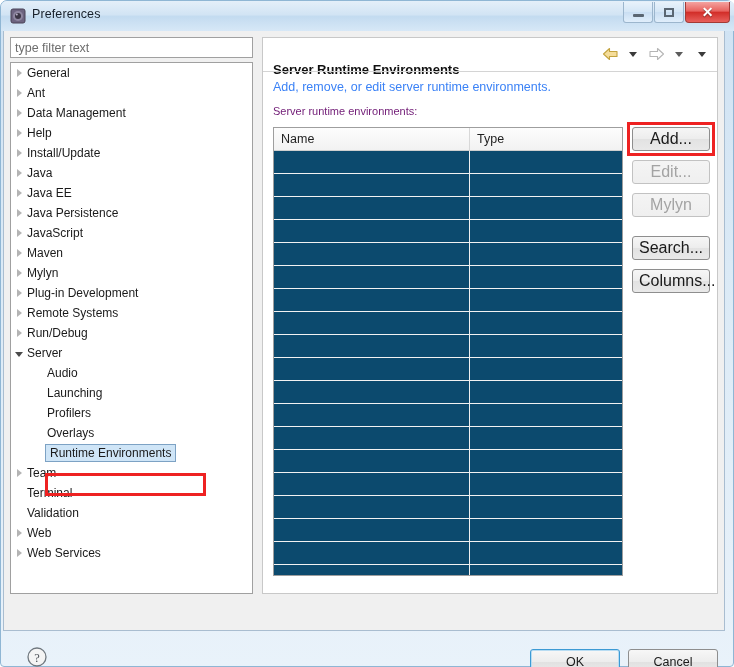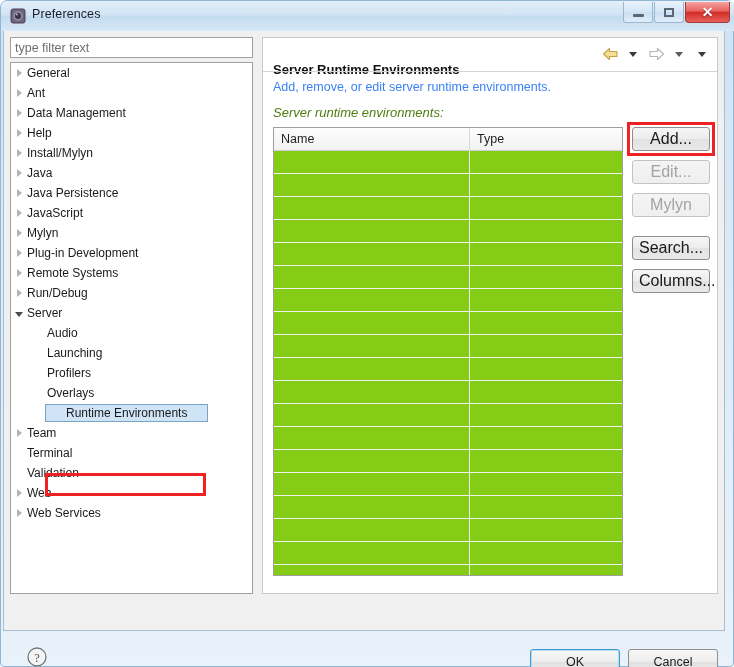--- a/index.html
+++ b/index.html
@@ -129,21 +129,21 @@
     width: 0; height: 0;
     border-top: 5px solid #4a4a4a;
     border-left: 4px solid transparent;
     border-right: 4px solid transparent;
     margin-top: 3px;
   }
   .lvl1 { padding-left: 36px; }
   .tree-item.selected .tlabel-wrap {
     background: #cfe5f7;
     border: 1px solid #7da2c4;
-    padding: 0 20px;
+    padding: 0 4px;
     margin-left: -2px;
     line-height: 16px;
   }
   .tlabel-wrap { display: inline-block; }
 
   
   #tree-highlight {
     position: absolute;
     left: 41px; top: 442px;
     width: 161px; height: 23px;
@@ -191,32 +191,31 @@
 
   #pane-desc {
     position: absolute;
     left: 10px; top: 42px;
     font-size: 12.5px;
     color: #3b82f6;
   }
   #pane-listlabel {
     position: absolute;
     left: 10px; top: 67px;
-    font-size: 13px;
-    color: #4d7c0f;
-    font-style: italic;
+    font-size: 11px;
+    color: #701a75;
   }
 
   
   #table {
     position: absolute;
     left: 10px; top: 89px;
     width: 350px; height: 449px;
     box-sizing: border-box;
-    background: #84cc16;
+    background: #0c4a6e;
     border: 1px solid #9e9e9e;
     overflow: hidden;
   }
   #table-head {
     display: flex;
     height: 22px;
     background: linear-gradient(to bottom, #fdfdfd 0%, #f2f2f2 100%);
     border-bottom: 1px solid #cfcfcf;
   }
   .th {
@@ -352,39 +351,51 @@
         <div class="tree-item lvl0">
           <span class="tw">
             <span class="arrow-collapsed"></span>
           </span>
           <span class="tlabel-wrap">Help</span>
         </div>
         <div class="tree-item lvl0">
           <span class="tw">
             <span class="arrow-collapsed"></span>
           </span>
-          <span class="tlabel-wrap">Install/Mylyn</span>
+          <span class="tlabel-wrap">Install/Update</span>
         </div>
         <div class="tree-item lvl0">
           <span class="tw">
             <span class="arrow-collapsed"></span>
           </span>
           <span class="tlabel-wrap">Java</span>
         </div>
         <div class="tree-item lvl0">
           <span class="tw">
             <span class="arrow-collapsed"></span>
           </span>
+          <span class="tlabel-wrap">Java EE</span>
+        </div>
+        <div class="tree-item lvl0">
+          <span class="tw">
+            <span class="arrow-collapsed"></span>
+          </span>
           <span class="tlabel-wrap">Java Persistence</span>
         </div>
         <div class="tree-item lvl0">
           <span class="tw">
             <span class="arrow-collapsed"></span>
           </span>
           <span class="tlabel-wrap">JavaScript</span>
+        </div>
+        <div class="tree-item lvl0">
+          <span class="tw">
+            <span class="arrow-collapsed"></span>
+          </span>
+          <span class="tlabel-wrap">Maven</span>
         </div>
         <div class="tree-item lvl0">
           <span class="tw">
             <span class="arrow-collapsed"></span>
           </span>
           <span class="tlabel-wrap">Mylyn</span>
         </div>
         <div class="tree-item lvl0">
           <span class="tw">
             <span class="arrow-collapsed"></span>

